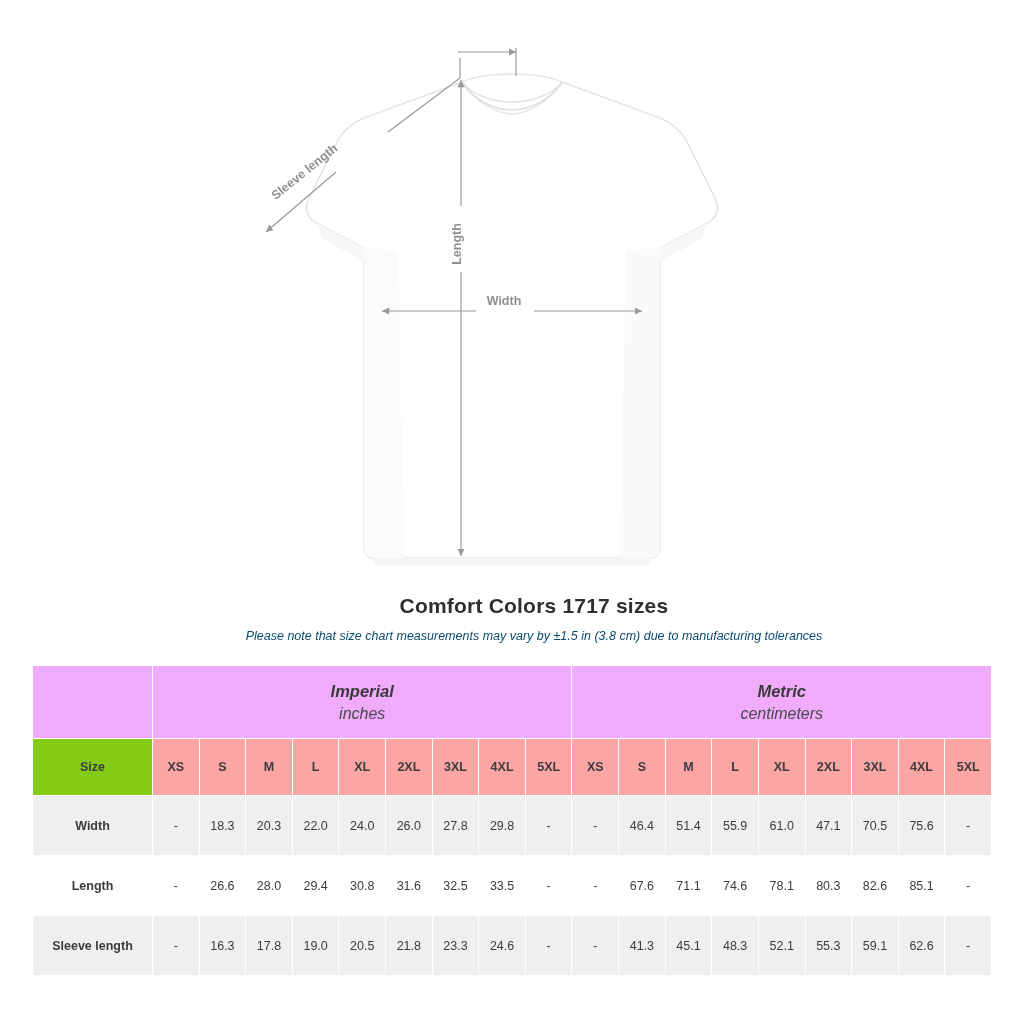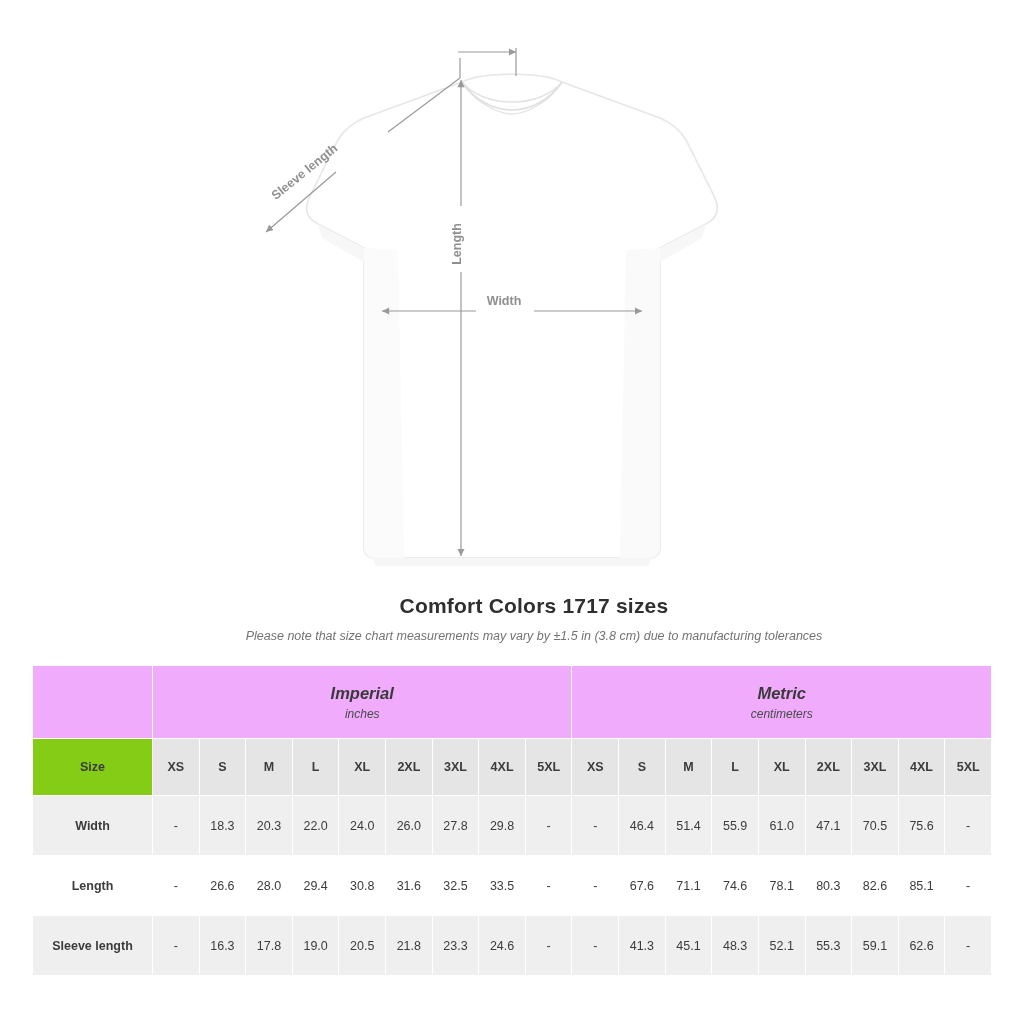--- a/index.html
+++ b/index.html
@@ -38,21 +38,21 @@
   }
   .chart-title {
     font-size: 21px;
     font-weight: bold;
     color: #2f2f2f;
     letter-spacing: 0.2px;
   }
   .chart-note {
     font-size: 12.5px;
     font-style: italic;
-    color: #737373;
+    color: #0c4a6e;
     margin-top: 11px;
   }
 
   
   .table-wrap {
     margin: 22px 32px 0 32px;
   }
   table.size-table {
     border-collapse: collapse;
     width: 960px;
@@ -73,28 +73,28 @@
     vertical-align: middle;
   }
   .group-title {
     font-size: 16.5px;
     font-style: italic;
     font-weight: bold;
     color: #3a3a3a;
     line-height: 1.25;
   }
   .group-sub {
-    font-size: 12px;
+    font-size: 16px;
     font-style: italic;
     color: #4a4a4a;
     margin-top: 4px;
     font-weight: normal;
   }
   .hdr-row td {
-    background: #e5e5e5;
+    background: #fca5a5;
     height: 56px;
     font-weight: bold;
     font-size: 12.5px;
     color: #333333;
     vertical-align: middle;
   }
   .hdr-row td.corner {
     background: #84cc16;
   }
   .data-row td {

